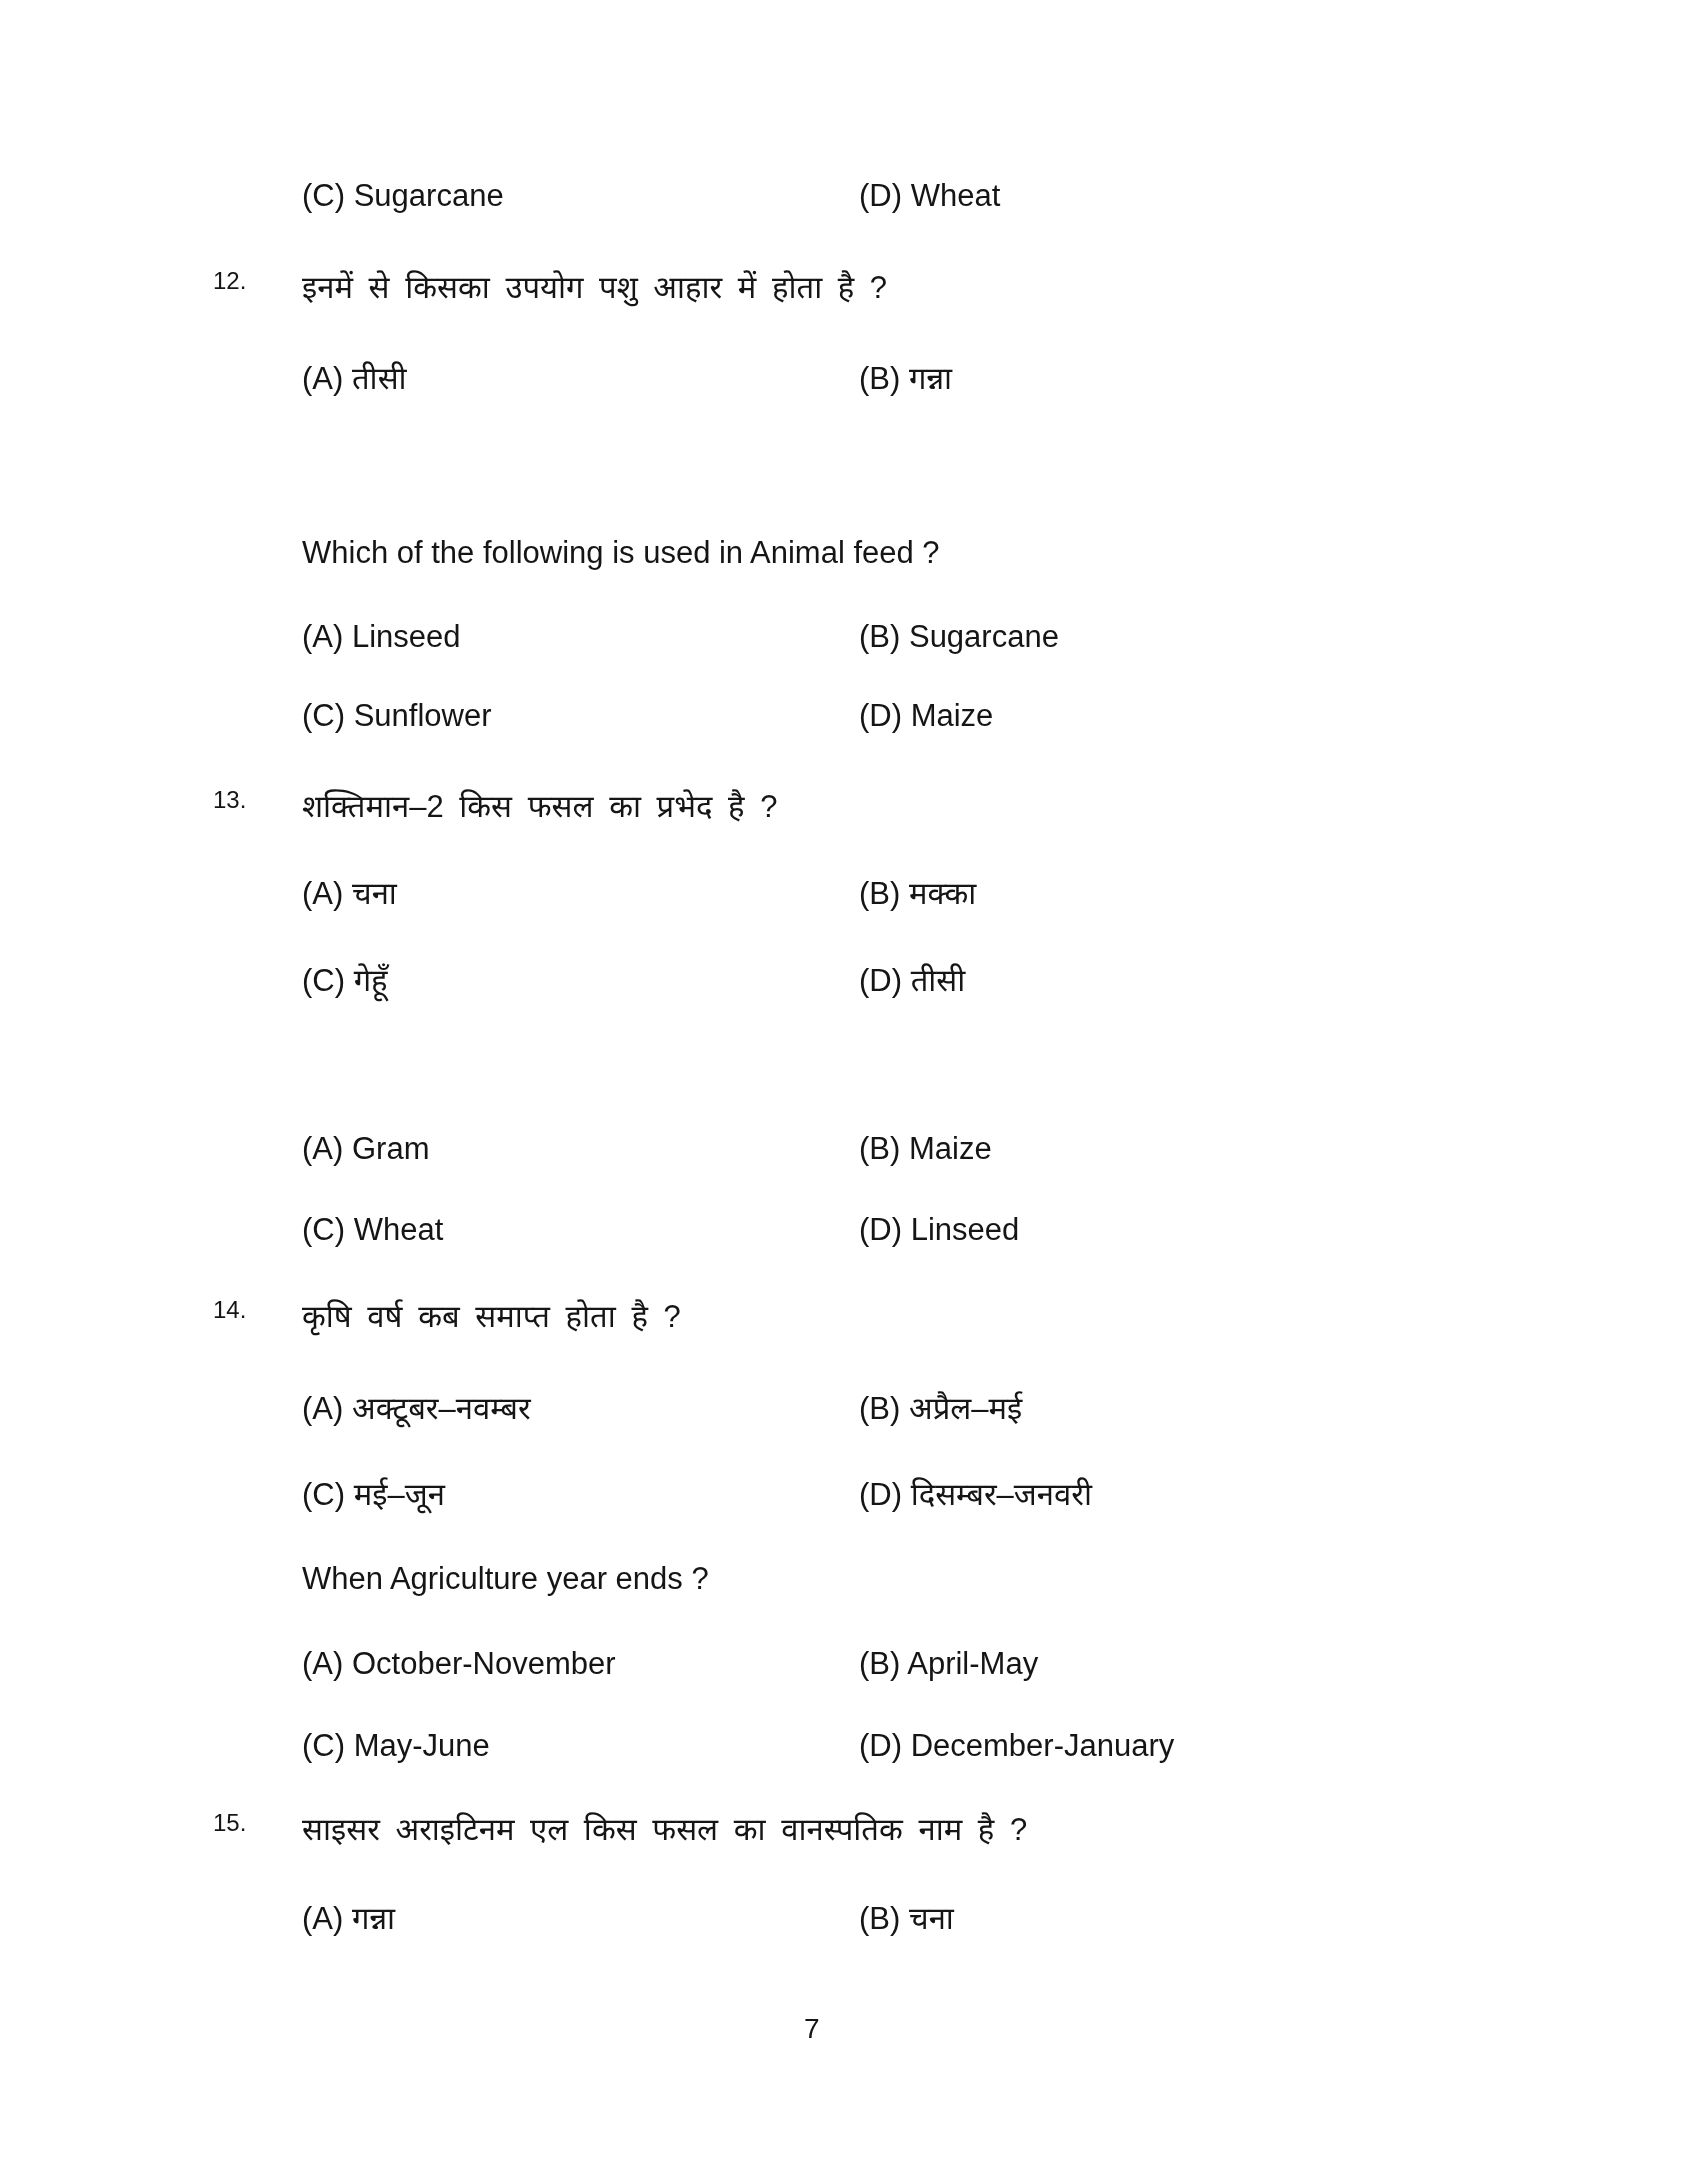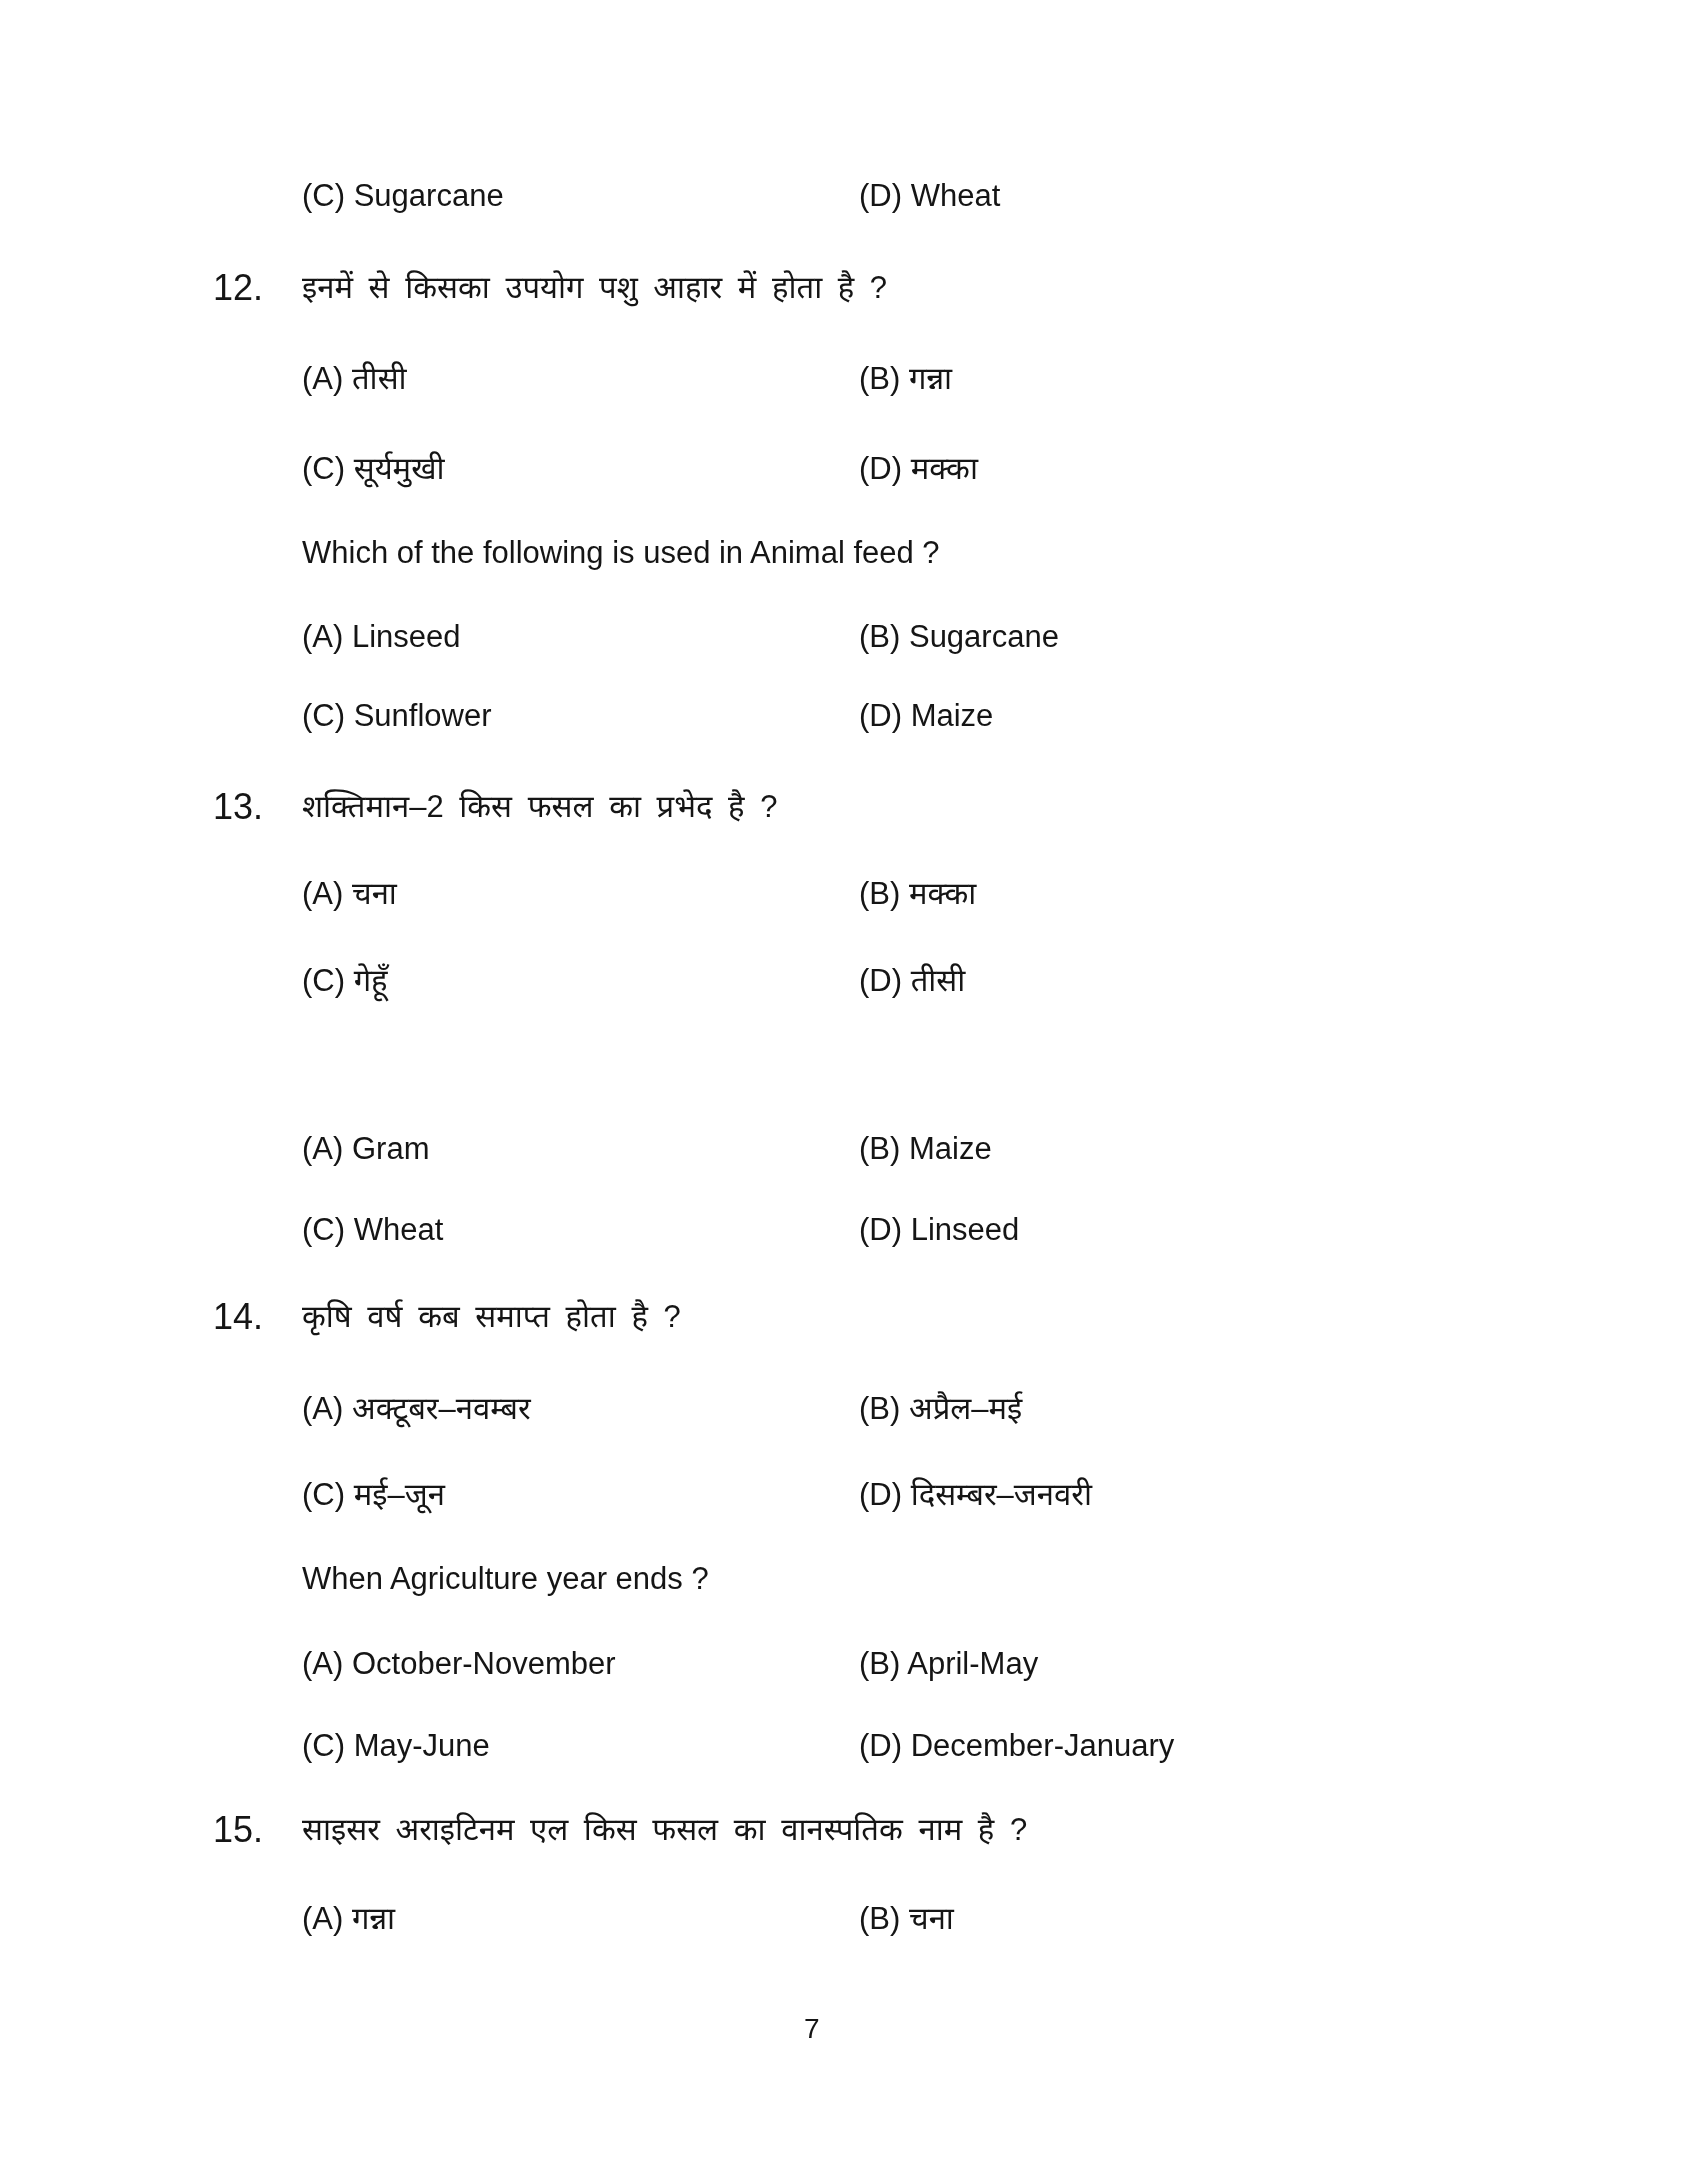--- a/index.html
+++ b/index.html
@@ -21,21 +21,21 @@
     position: absolute;
     left: 0;
     width: 1683px;
     height: 44px;
     white-space: nowrap;
   }
   .qnum {
     position: absolute;
     left: 213px;
     top: 2px;
-    font-size: 36px;
+    font-size: 24px;
     text-align: right;
   }
   .colA {
     position: absolute;
     left: 302px;
     top: 0;
   }
   .colB {
     position: absolute;
     left: 859px;
@@ -61,24 +61,20 @@
     <span class="colB"><span>(D)</span> <span>Wheat</span></span>
   </div>
 
   <div class="row" style="top:265px">
     <span class="qnum">12.</span>
     <span class="colA hi">इनमें से किसका उपयोग पशु आहार में होता है ?</span>
   </div>
   <div class="row" style="top:356px">
     <span class="colA"><span>(A)</span> <span class="hi">तीसी</span></span>
     <span class="colB"><span>(B)</span> <span class="hi">गन्ना</span></span>
-  </div>
-  <div class="row" style="top:446px">
-    <span class="colA"><span>(C)</span> <span class="hi">सूर्यमुखी</span></span>
-    <span class="colB"><span>(D)</span> <span class="hi">मक्का</span></span>
   </div>
 
   <div class="row" style="top:535px">
     <span class="colA">Which of the following is used in Animal feed ?</span>
   </div>
   <div class="row" style="top:619px">
     <span class="colA"><span>(A)</span> <span>Linseed</span></span>
     <span class="colB"><span>(B)</span> <span>Sugarcane</span></span>
   </div>
   <div class="row" style="top:698px">

